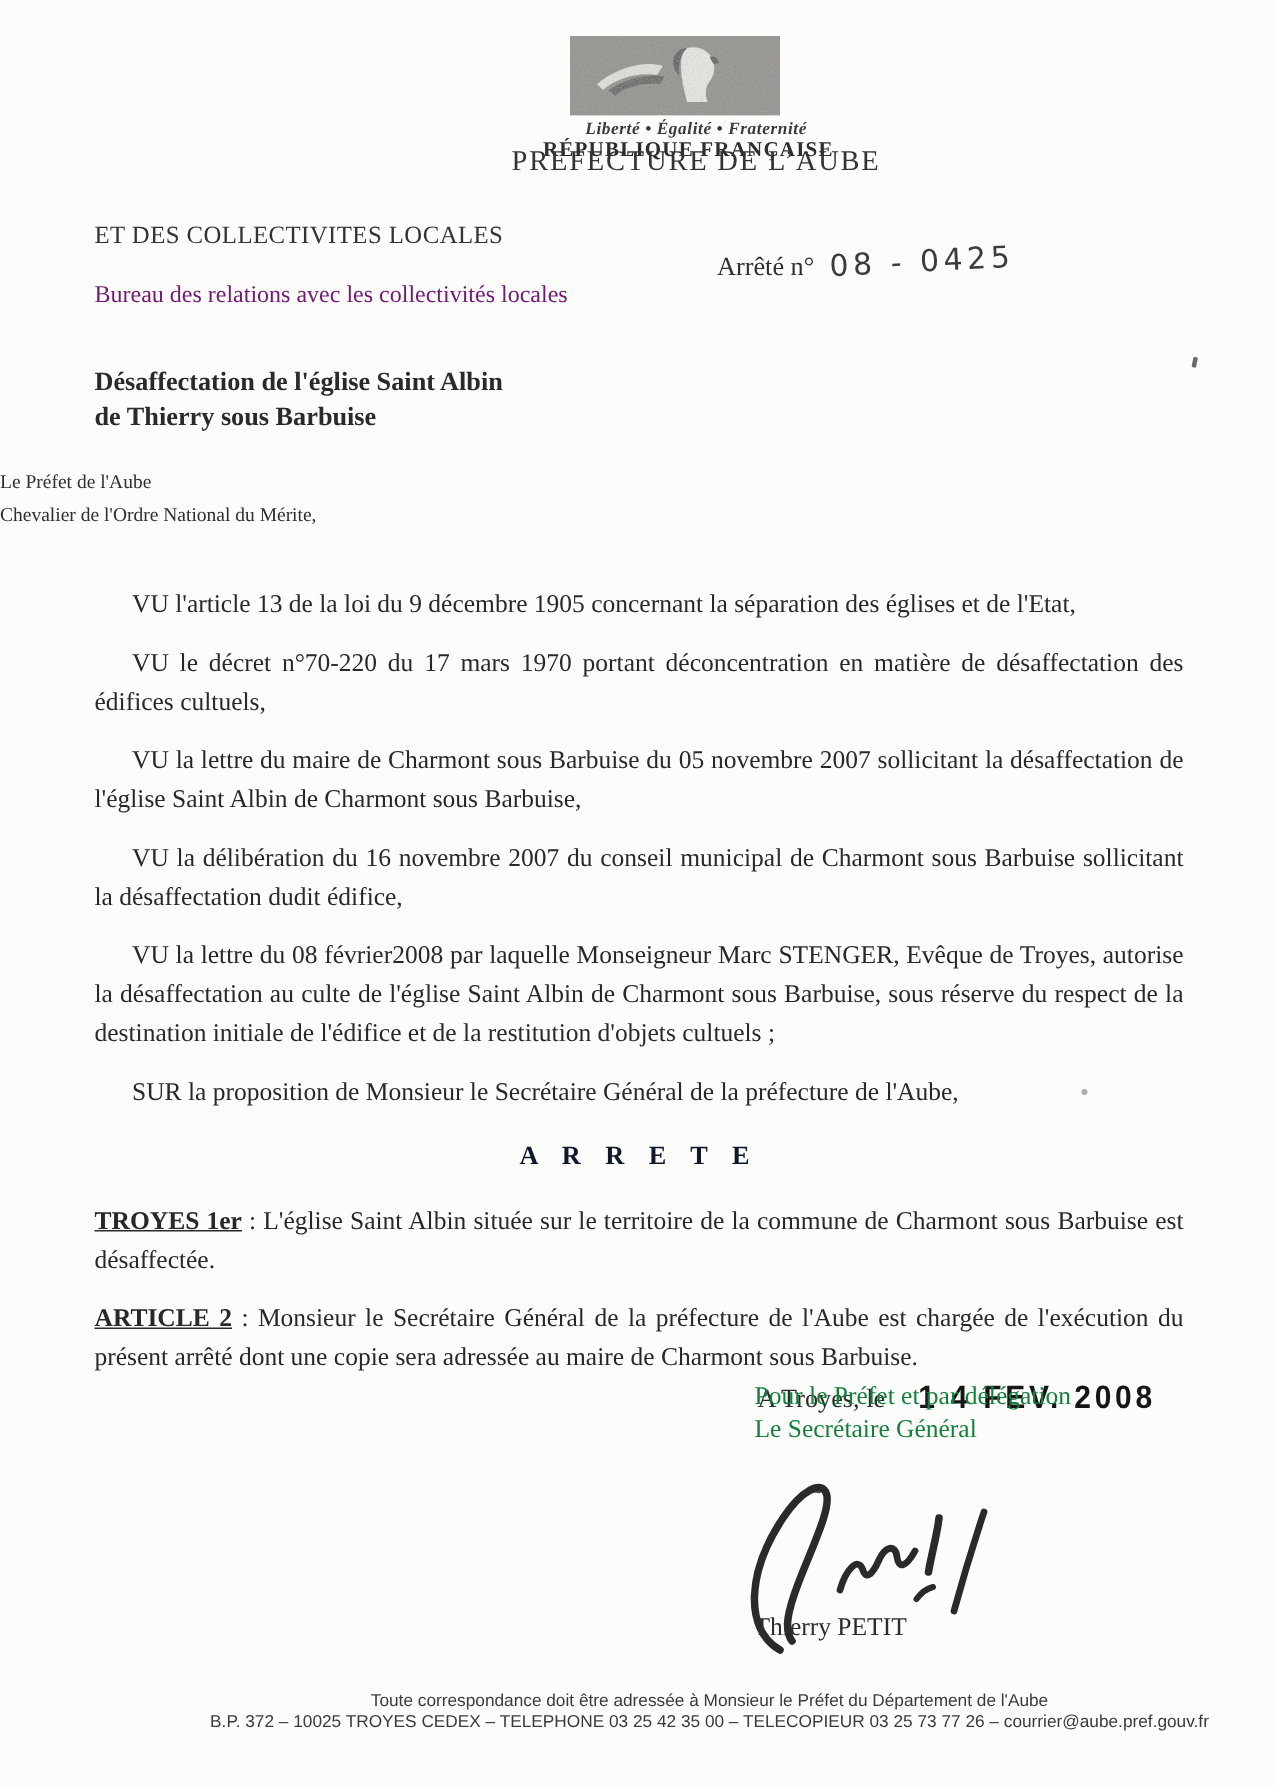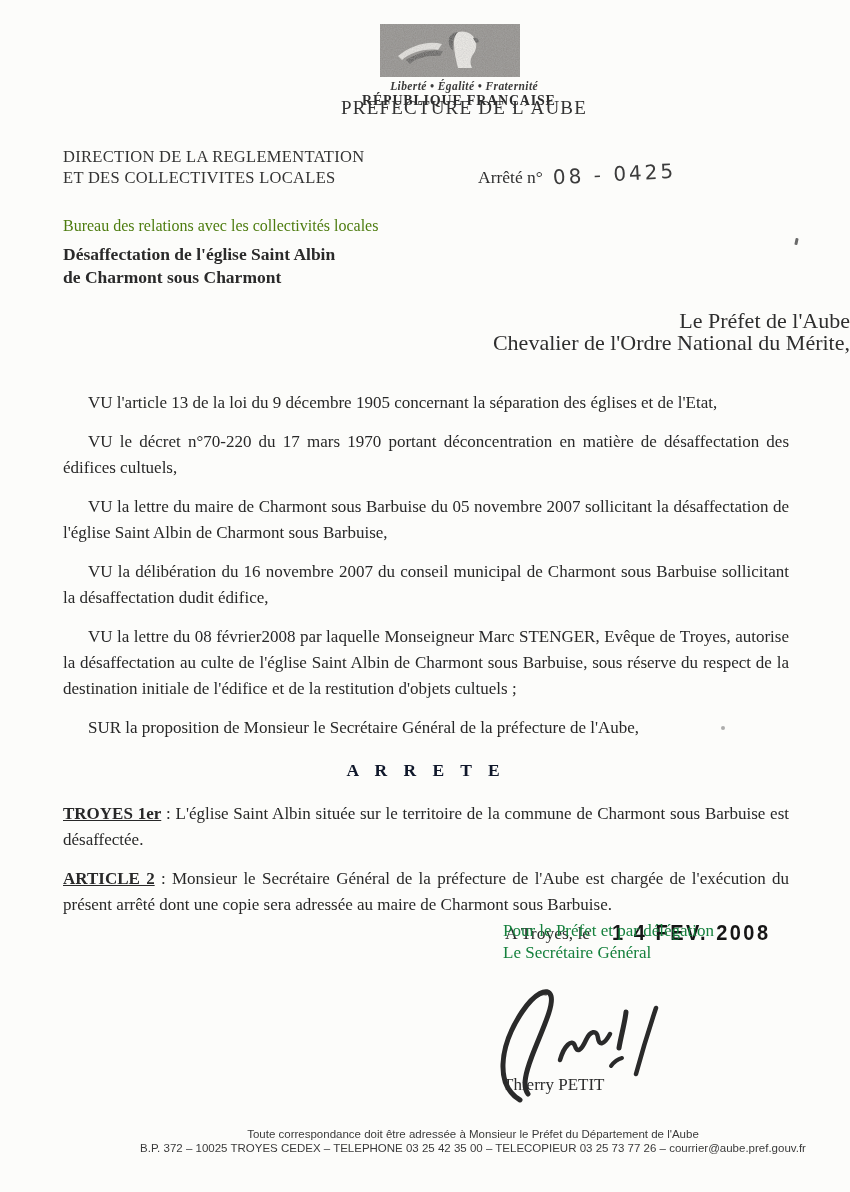--- a/index.html
+++ b/index.html
@@ -41,30 +41,30 @@
     font-size:16.5px;line-height:21px;letter-spacing:0.3px;color:#333;
   }
   .arrete-line{position:absolute;left:478px;top:164px;font-size:17.5px;color:#2f2f2f;white-space:nowrap;}
   .arrete-number{
     display:inline-block;
     font-family:"DejaVu Sans", sans-serif;
     font-size:20px;color:#3c3c3c;
     letter-spacing:3px;margin-left:10px;
     transform:rotate(-3deg) translateY(-2px);
   }
-  .bureau{position:absolute;left:63px;top:217px;font-size:16px;color:#4d7c0f;text-align:center;}
+  .bureau{position:absolute;left:63px;top:188px;font-size:16px;color:#701a75;text-align:center;}
   .subject{
     position:absolute;left:63px;top:243px;
     font-size:17.5px;font-weight:bold;line-height:23px;color:#2a2a2a;
   }
 
   
   .salutation{
     position:absolute;left:0;top:310px;width:850px;
-    text-align:right;font-size:22px;line-height:22px;color:#2e2e2e;
+    text-align:left;font-size:13px;line-height:22px;color:#2e2e2e;
   }
 
   
   .body-text{
     position:absolute;left:63px;top:386px;width:726px;
     font-size:17px;line-height:26px;text-align:justify;color:#282828;
   }
   .body-text p{margin:4px 0 13px;text-indent:25px;}
   .arrete-heading{
     text-align:center;font-weight:bold;font-size:17.5px;
@@ -128,33 +128,32 @@
         <path d="M93 14 C96 13 99 15 99 18 L96 19 Z" fill="#4a4845"></path>
       </g>
     </svg>
     <div class="motto">Liberté • Égalité • Fraternité</div>
     <div class="republic">RÉPUBLIQUE FRANÇAISE</div>
   </div>
 
   <div class="prefecture">PREFECTURE DE L’AUBE</div>
 
   <div class="direction">
-    <div>DIRECTION DE LA REGLEMENTATION</div>
     <div>ET DES COLLECTIVITES LOCALES</div>
   </div>
 
   <div class="arrete-line">
     <span>Arrêté n°</span><span class="arrete-number">08 - 0425</span>
   </div>
 
   <div class="bureau">Bureau des relations avec les collectivités locales</div>
 
   <div class="subject">
     <div>Désaffectation de l'église Saint Albin</div>
-    <div>de Charmont sous Charmont</div>
+    <div>de Thierry sous Barbuise</div>
   </div>
 
   <div class="salutation">
     <div>Le Préfet de l'Aube</div>
     <div>Chevalier de l'Ordre National du Mérite,</div>
   </div>
 
   <div class="body-text">
     <p>VU l'article 13 de la loi du 9 décembre 1905 concernant la séparation des églises et de l'Etat,</p>
     <p>VU le décret n°70-220 du 17 mars 1970 portant déconcentration en matière de désaffectation des édifices cultuels,</p>

